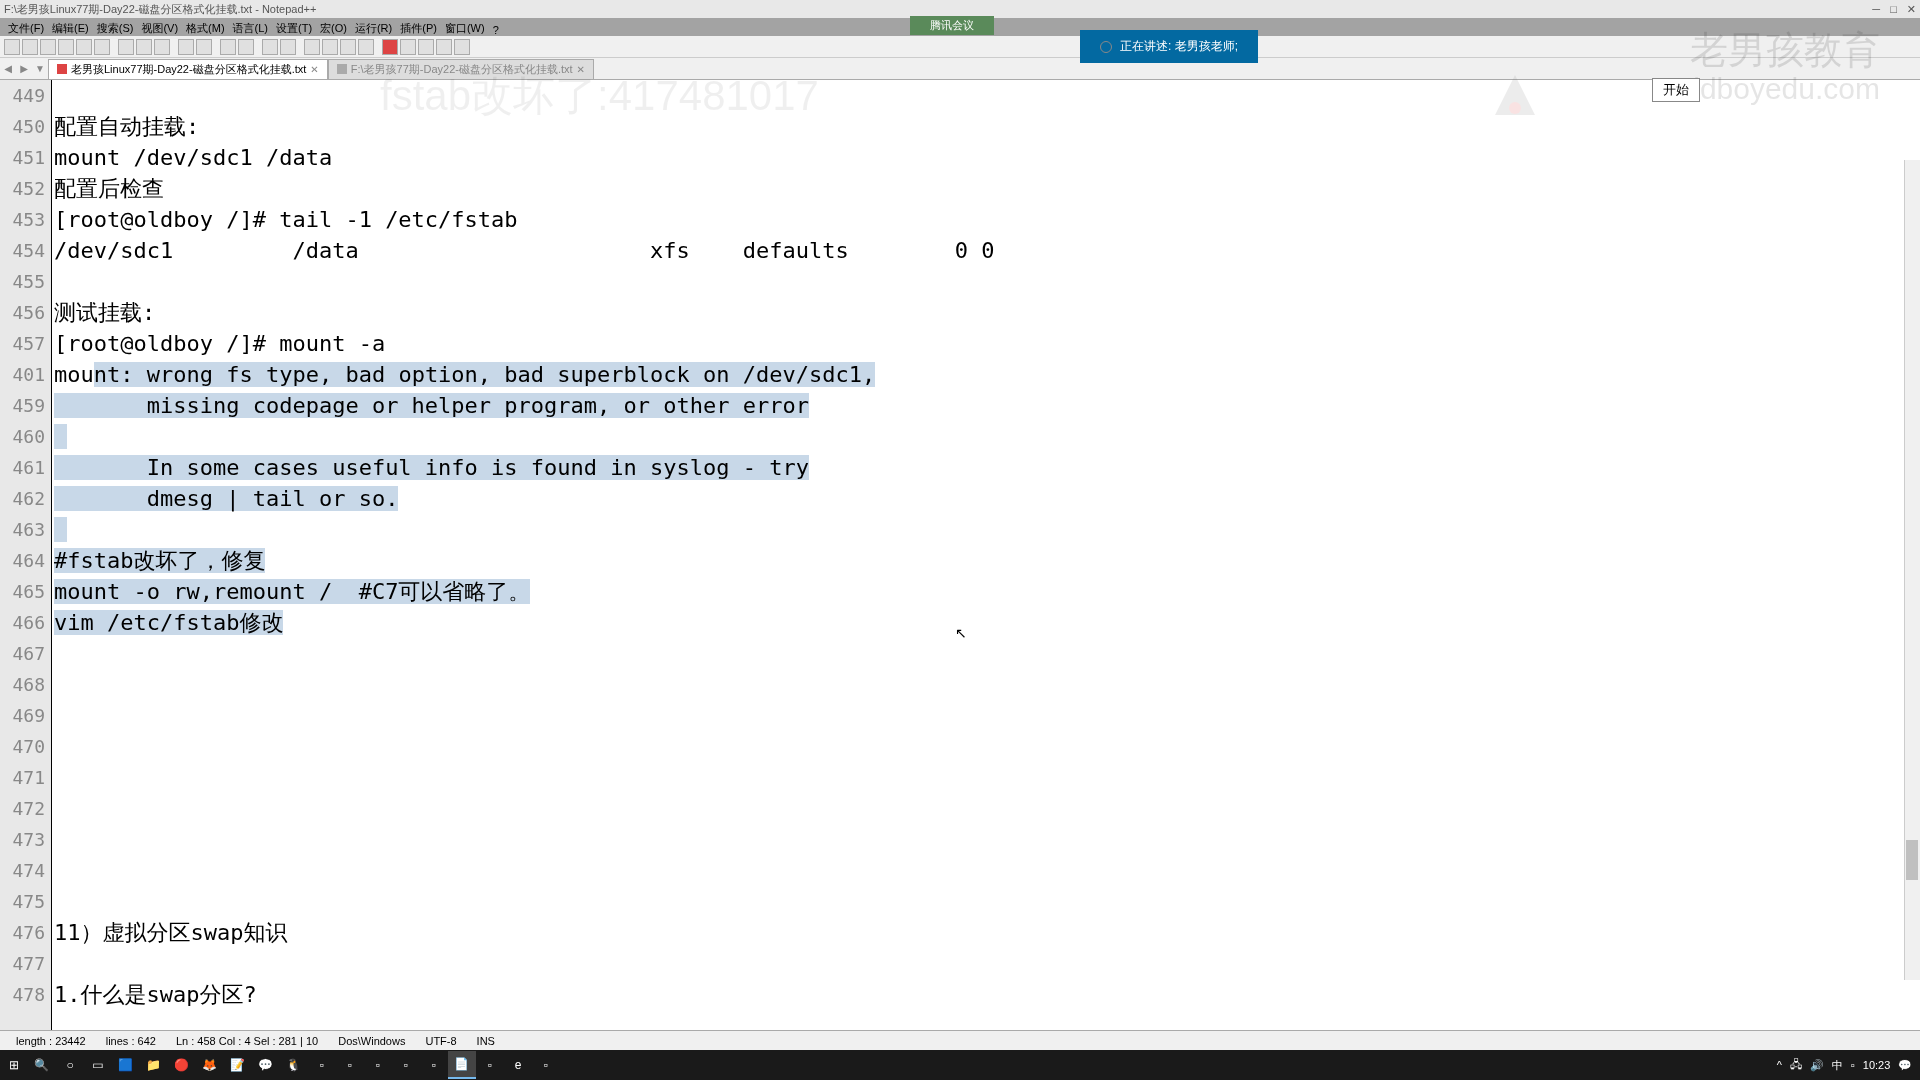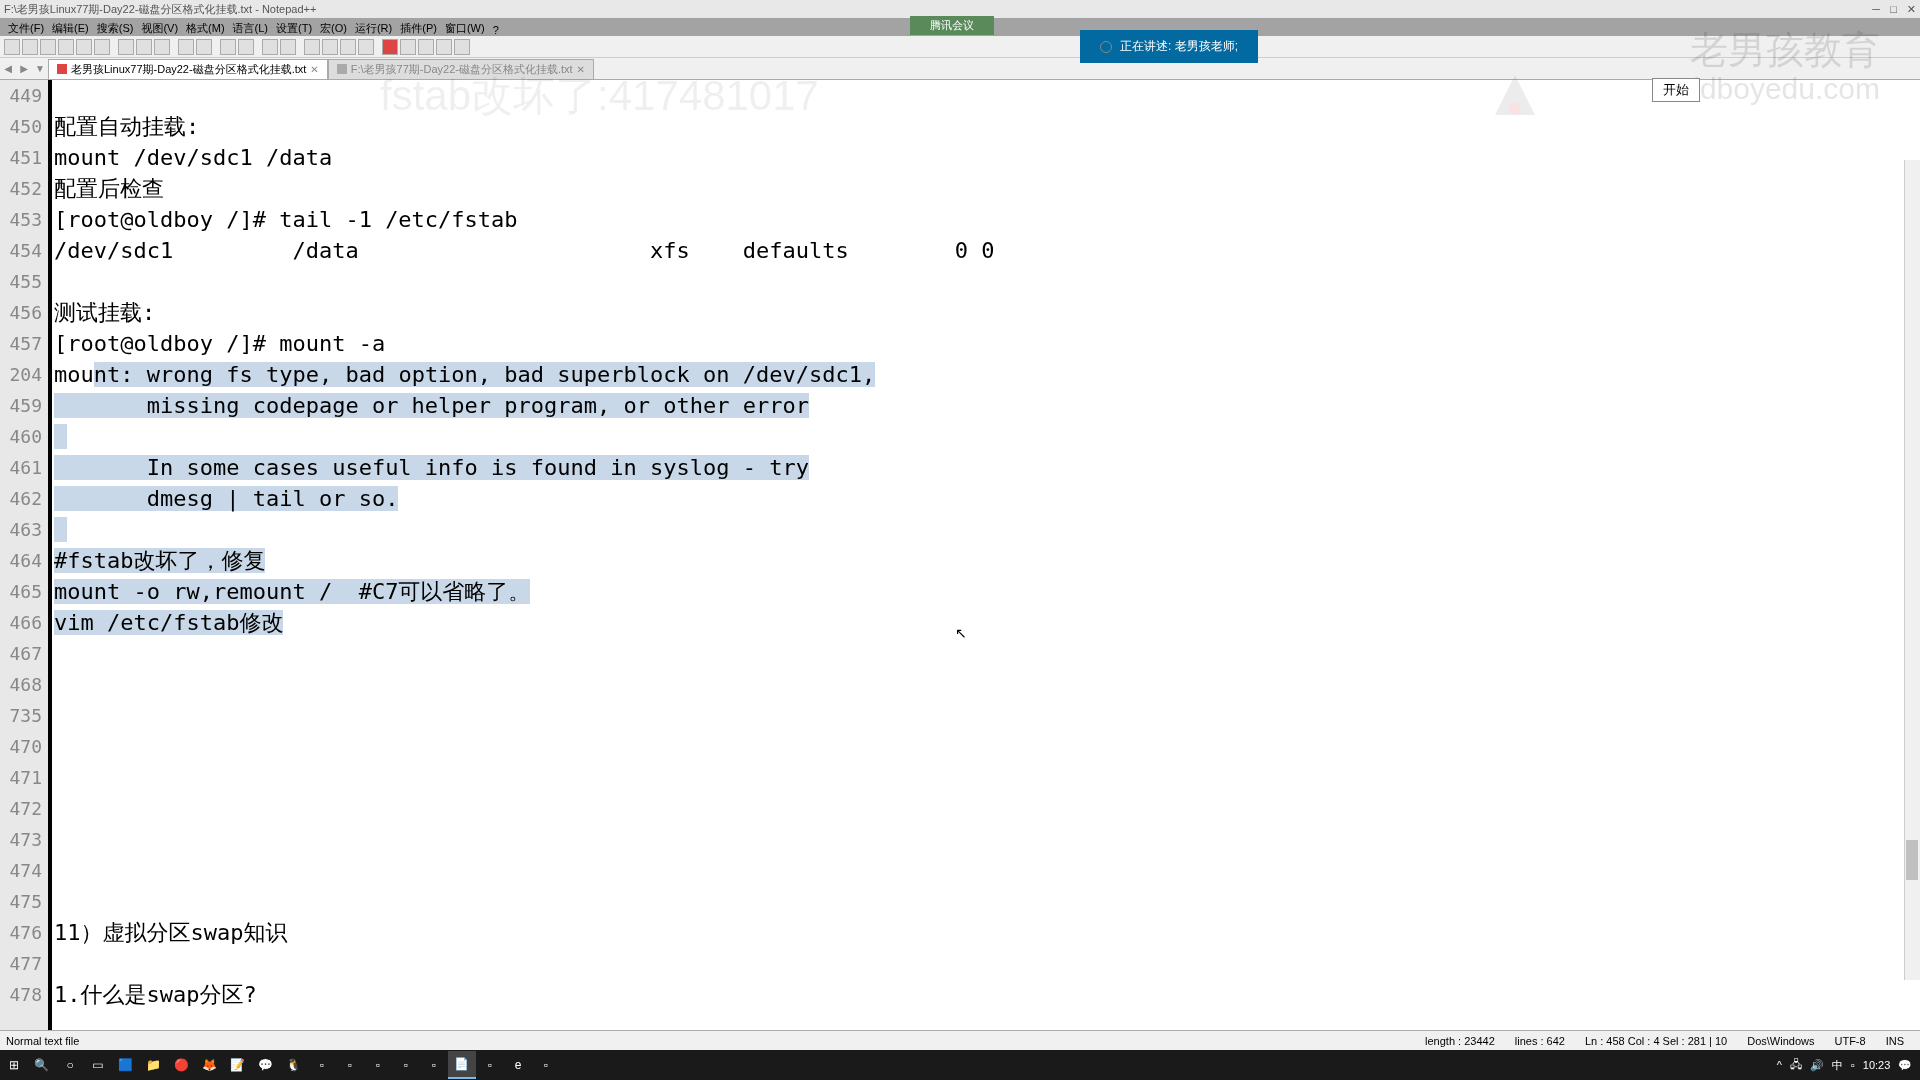--- a/index.html
+++ b/index.html
@@ -12,21 +12,21 @@
 .toolbar { height: 22px; background: #f0f0f0; display: flex; align-items: center; padding: 0 4px; gap: 2px; border-bottom: 1px solid #ccc; }
 .tb-btn { width: 16px; height: 16px; background: #e0e0e0; border: 1px solid #aaa; display: inline-block; }
 .tb-sep { width: 4px; }
 .tabbar { height: 22px; background: #f0f0f0; display: flex; align-items: center; border-bottom: 1px solid #aaa; }
 .navbtn { width: 16px; height: 16px; display: flex; align-items: center; justify-content: center; font-size: 10px; color: #888; }
 .tab { height: 20px; padding: 2px 8px; font-size: 11px; border: 1px solid #aaa; background: #fff; display: flex; align-items: center; gap: 4px; border-bottom: none; }
 .tab.inactive { background: #ddd; color: #888; }
 .tab-icon { width: 10px; height: 10px; background: #d44; display: inline-block; }
 .tab-close { font-size: 10px; color: #888; }
 .editor-area { display: flex; height: calc(100% - 18px - 18px - 22px - 22px - 20px - 30px); background: #fff; position: relative; }
-.gutter { width: 52px; background: #e8e8e8; text-align: right; padding-right: 6px; font-family: Consolas, monospace; font-size: 18px; color: #888; line-height: 31px; border-right: 4px solid #000000; user-select: none; }
+.gutter { width: 52px; background: #e8e8e8; text-align: right; padding-right: 6px; font-family: Consolas, monospace; font-size: 18px; color: #888; line-height: 31px; border-right: 1px solid #000000; user-select: none; }
 .code { flex: 1; font-family: Consolas, "Microsoft YaHei", monospace; font-size: 22px; line-height: 31px; white-space: pre; padding-left: 2px; position: relative; }
 .code-line { height: 31px; }
 .sel { background: #c8d8e8; display: inline; }
 .statusbar { height: 20px; background: #f0f0f0; border-top: 1px solid #aaa; display: flex; align-items: center; font-size: 11px; padding: 0 6px; }
 .sb-left { flex: 1; }
 .sb-group { padding: 0 10px; }
 .taskbar { height: 30px; background: #1a1a1a; display: flex; align-items: center; }
 .task-item { width: 28px; height: 28px; display: flex; align-items: center; justify-content: center; color: #fff; font-size: 12px; }
 .task-item.active { background: #444; border-bottom: 2px solid #76b9ed; }
 .tray { margin-left: auto; display: flex; align-items: center; color: #fff; font-size: 11px; padding-right: 8px; gap: 8px; }
@@ -122,50 +122,49 @@
   <div class="gutter" id="gutter">
       <div>449</div>
       <div>450</div>
       <div>451</div>
       <div>452</div>
       <div>453</div>
       <div>454</div>
       <div>455</div>
       <div>456</div>
       <div>457</div>
-      <div>204</div>
+      <div>401</div>
       <div>459</div>
       <div>460</div>
       <div>461</div>
       <div>462</div>
       <div>463</div>
       <div>464</div>
       <div>465</div>
       <div>466</div>
       <div>467</div>
       <div>468</div>
-      <div>735</div>
+      <div>469</div>
       <div>470</div>
       <div>471</div>
       <div>472</div>
       <div>473</div>
       <div>474</div>
       <div>475</div>
       <div>476</div>
       <div>477</div>
       <div>478</div>
     </div>
   <div class="code" id="code"><div class="code-line"></div><div class="code-line">配置自动挂载:</div><div class="code-line">mount /dev/sdc1 /data</div><div class="code-line">配置后检查</div><div class="code-line">[root@oldboy /]# tail -1 /etc/fstab</div><div class="code-line">/dev/sdc1         /data                      xfs    defaults        0 0</div><div class="code-line"></div><div class="code-line">测试挂载:</div><div class="code-line">[root@oldboy /]# mount -a</div><div class="code-line">mou<span class="sel">nt: wrong fs type, bad option, bad superblock on /dev/sdc1,</span></div><div class="code-line"><span class="sel">       missing codepage or helper program, or other error</span></div><div class="code-line"><span class="sel"> </span></div><div class="code-line"><span class="sel">       In some cases useful info is found in syslog - try</span></div><div class="code-line"><span class="sel">       dmesg | tail or so.</span></div><div class="code-line"><span class="sel"> </span></div><div class="code-line"><span class="sel">#fstab改坏了，修复</span></div><div class="code-line"><span class="sel">mount -o rw,remount /  #C7可以省略了。</span></div><div class="code-line"><span class="sel">vim /etc/fstab修改</span></div><div class="code-line"></div><div class="code-line"></div><div class="code-line"></div><div class="code-line"></div><div class="code-line"></div><div class="code-line"></div><div class="code-line"></div><div class="code-line"></div><div class="code-line"></div><div class="code-line">11）虚拟分区swap知识</div><div class="code-line"></div><div class="code-line">1.什么是swap分区?</div></div>
   <div class="scrollbar-v">
     <div class="scroll-thumb"></div>
   </div>
 </div>
 
 <div class="statusbar">
-  <span class="sb-left">Normal text file</span>
   <span class="sb-group">length : 23442</span>
   <span class="sb-group">lines : 642</span>
   <span class="sb-group">Ln : 458    Col : 4    Sel : 281 | 10</span>
   <span class="sb-group">Dos\Windows</span>
   <span class="sb-group">UTF-8</span>
   <span class="sb-group">INS</span>
 </div>
 
 <div class="taskbar">
   <div class="task-item">⊞</div>

